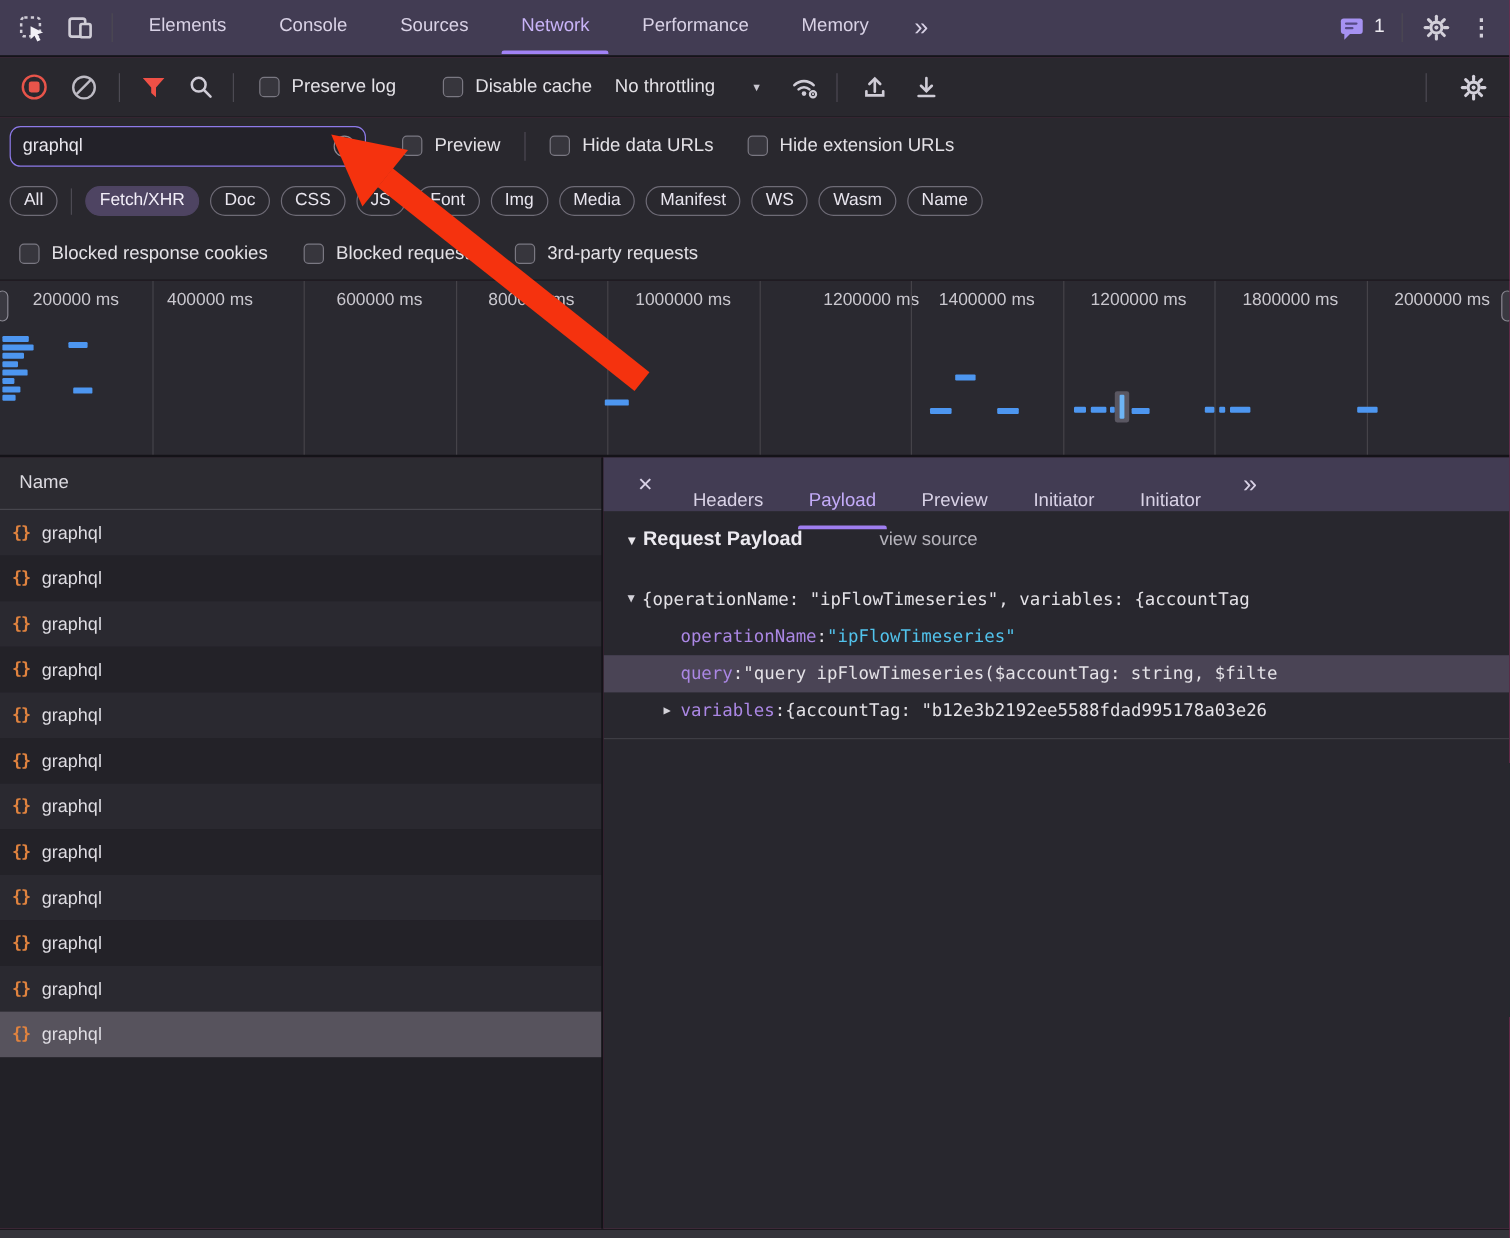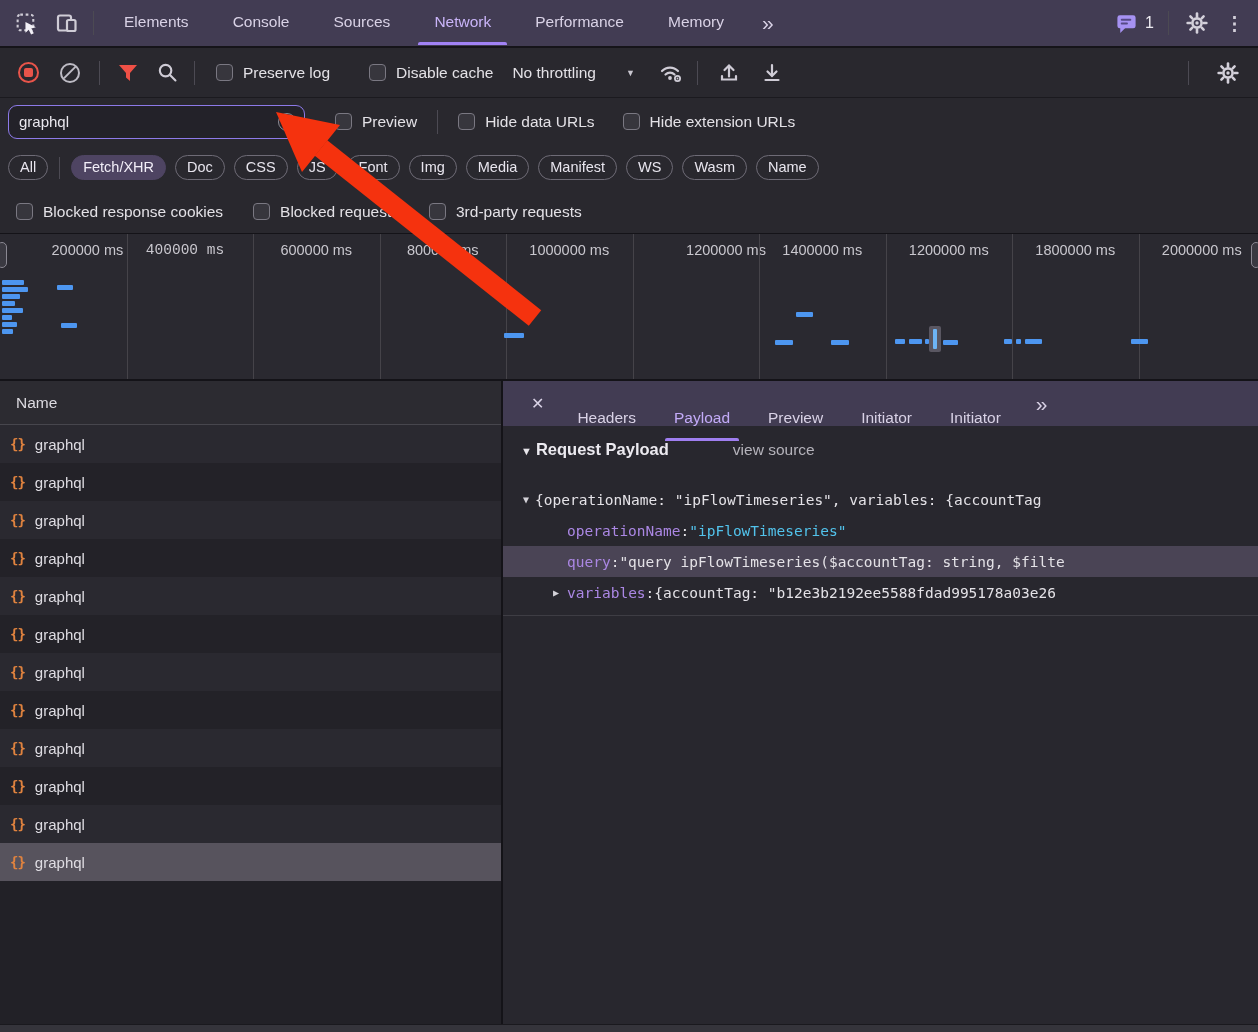--- a/index.html
+++ b/index.html
@@ -298,23 +298,23 @@
       <span class="cb"></span>
       <span class="lbl">Blocked requests</span>
     </div>
     <div class="cbgroup">
       <span class="cb"></span>
       <span class="lbl">3rd-party requests</span>
     </div>
   </div>
 
   <div class="overview">
-      <div class="ov-label" style="left: 3.25px; text-align: right;">200000 ms</div>
+      <div class="ov-label" style="left: 3.25px;">200000 ms</div>
       <div class="ov-divider" style="left: 126.5px;"></div>
-      <div class="ov-label" style="left: 125px; font-family: Liberation Mono, monospace;">400000 ms</div>
+      <div class="ov-label" style="left: 115px;">400000 ms</div>
       <div class="ov-divider" style="left: 253px;"></div>
       <div class="ov-label" style="left: 256.25px;">600000 ms</div>
       <div class="ov-divider" style="left: 379.5px;"></div>
       <div class="ov-label" style="left: 382.75px;">800000 ms</div>
       <div class="ov-divider" style="left: 506px;"></div>
       <div class="ov-label" style="left: 509.25px;">1000000 ms</div>
       <div class="ov-divider" style="left: 632.5px;"></div>
       <div class="ov-label" style="left: 666px;">1200000 ms</div>
       <div class="ov-divider" style="left: 759px;"></div>
       <div class="ov-label" style="left: 762.25px;">1400000 ms</div>

